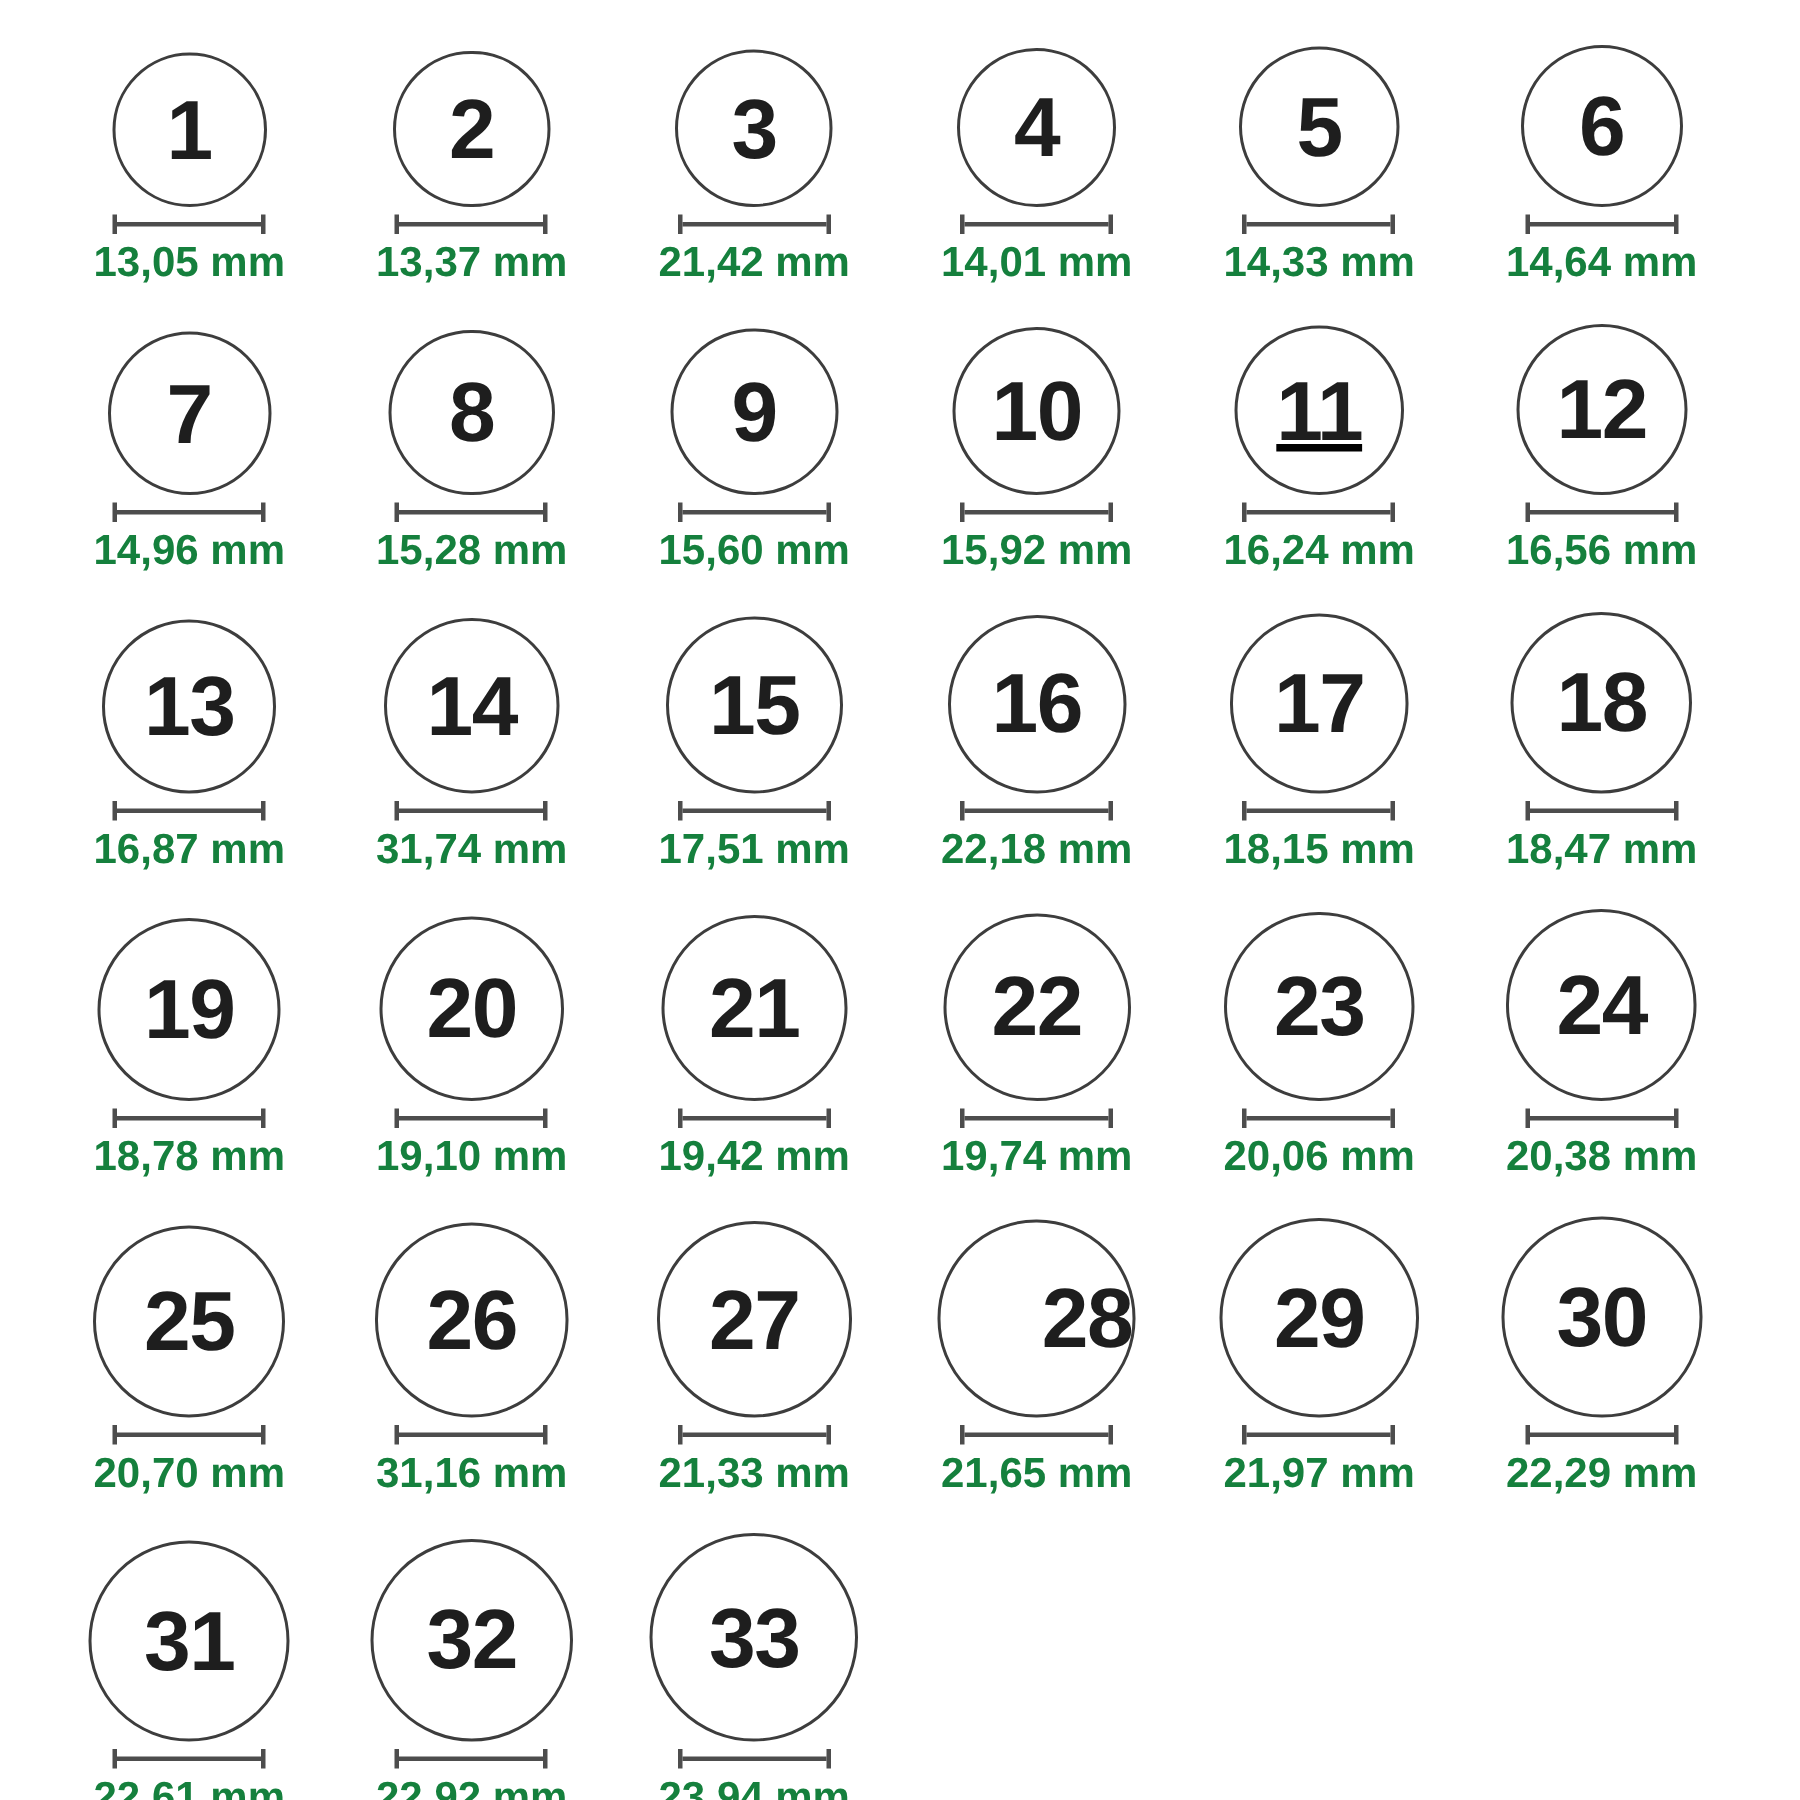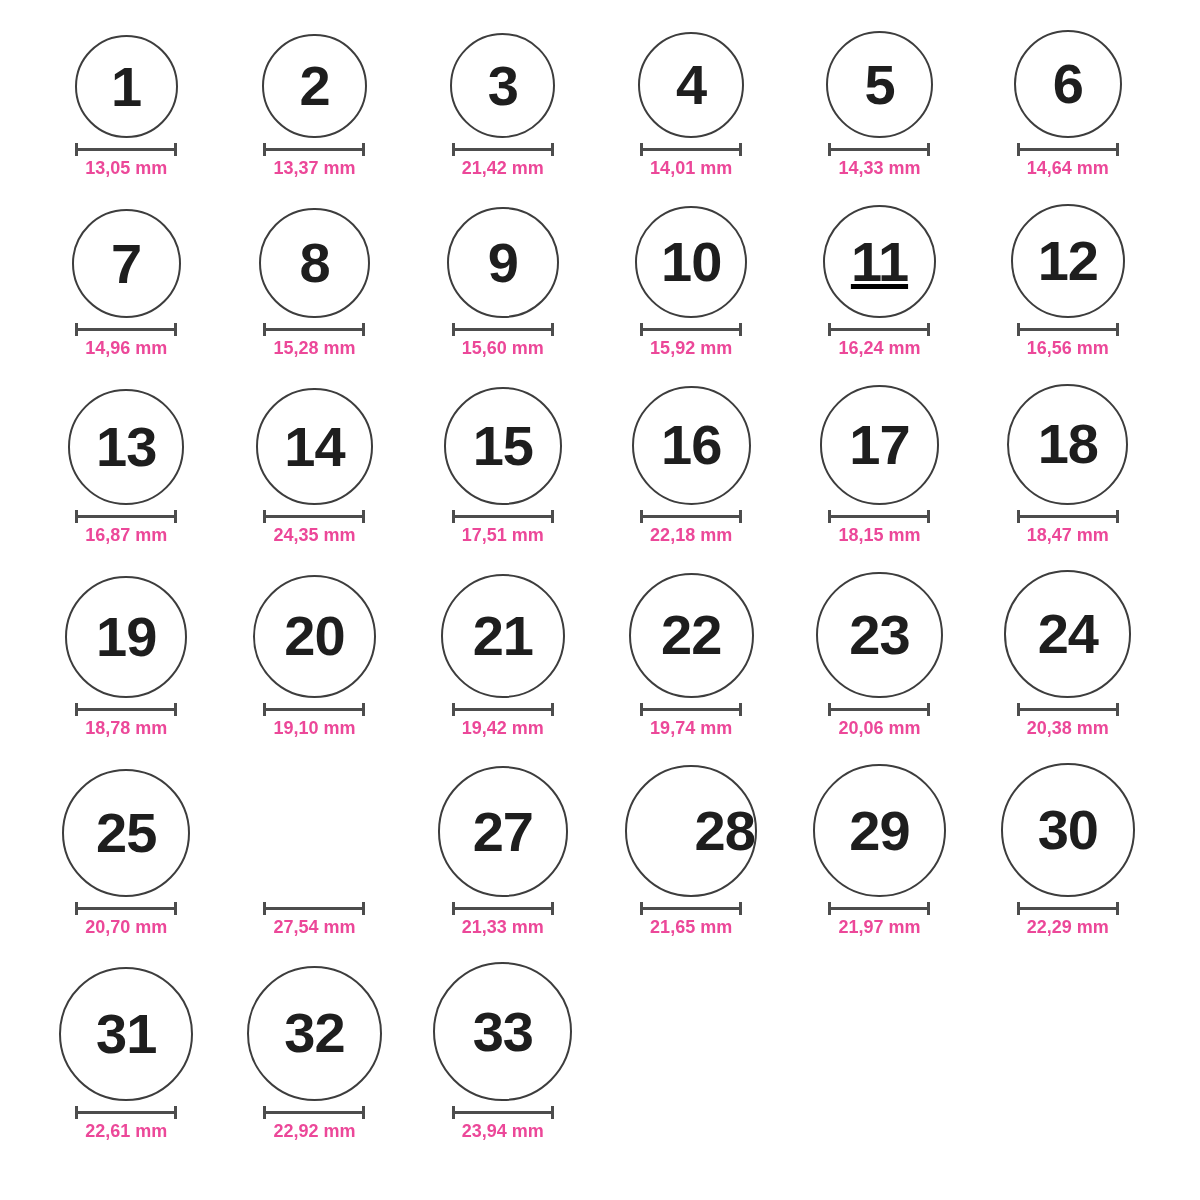--- a/index.html
+++ b/index.html
@@ -58,23 +58,23 @@
     position: absolute;
     left: 0;
     right: 0;
     top: 5px;
     height: 3px;
     background: #4d4d4d;
   }
   .dim-label {
     margin-top: 2px;
     font-weight: 700;
-    font-size: 18px;
+    font-size: 28px;
     line-height: 1.2;
-    color: #ec4899;
+    color: #15803d;
     white-space: nowrap;
     text-align: center;
   }
 </style>
 </head>
 <body>
 
 <div class="chart">
     <div class="ring-row">
       <div class="ring-cell">
@@ -170,21 +170,21 @@
           <span class="ring-number">13</span>
         </div>
         <div class="dim-line"></div>
         <div class="dim-label">16,87 mm</div>
       </div>
       <div class="ring-cell">
         <div class="ring-circle" style="width: 116.662px; height: 116.662px;">
           <span class="ring-number">14</span>
         </div>
         <div class="dim-line"></div>
-        <div class="dim-label">24,35 mm</div>
+        <div class="dim-label">31,74 mm</div>
       </div>
       <div class="ring-cell">
         <div class="ring-circle" style="width: 117.718px; height: 117.718px;">
           <span class="ring-number">15</span>
         </div>
         <div class="dim-line"></div>
         <div class="dim-label">17,51 mm</div>
       </div>
       <div class="ring-cell">
         <div class="ring-circle" style="width: 118.774px; height: 118.774px;">
@@ -254,22 +254,25 @@
     </div>
     <div class="ring-row">
       <div class="ring-cell">
         <div class="ring-circle" style="width: 128.245px; height: 128.245px;">
           <span class="ring-number">25</span>
         </div>
         <div class="dim-line"></div>
         <div class="dim-label">20,70 mm</div>
       </div>
       <div class="ring-cell">
-        <div class="dim-line"></div>
-        <div class="dim-label">27,54 mm</div>
+        <div class="ring-circle" style="width: 129.268px; height: 129.268px;">
+          <span class="ring-number">26</span>
+        </div>
+        <div class="dim-line"></div>
+        <div class="dim-label">31,16 mm</div>
       </div>
       <div class="ring-cell">
         <div class="ring-circle" style="width: 130.324px; height: 130.324px;">
           <span class="ring-number">27</span>
         </div>
         <div class="dim-line"></div>
         <div class="dim-label">21,33 mm</div>
       </div>
       <div class="ring-cell">
         <div class="ring-circle" style="width: 131.38px; height: 131.38px; justify-content: flex-end;">

